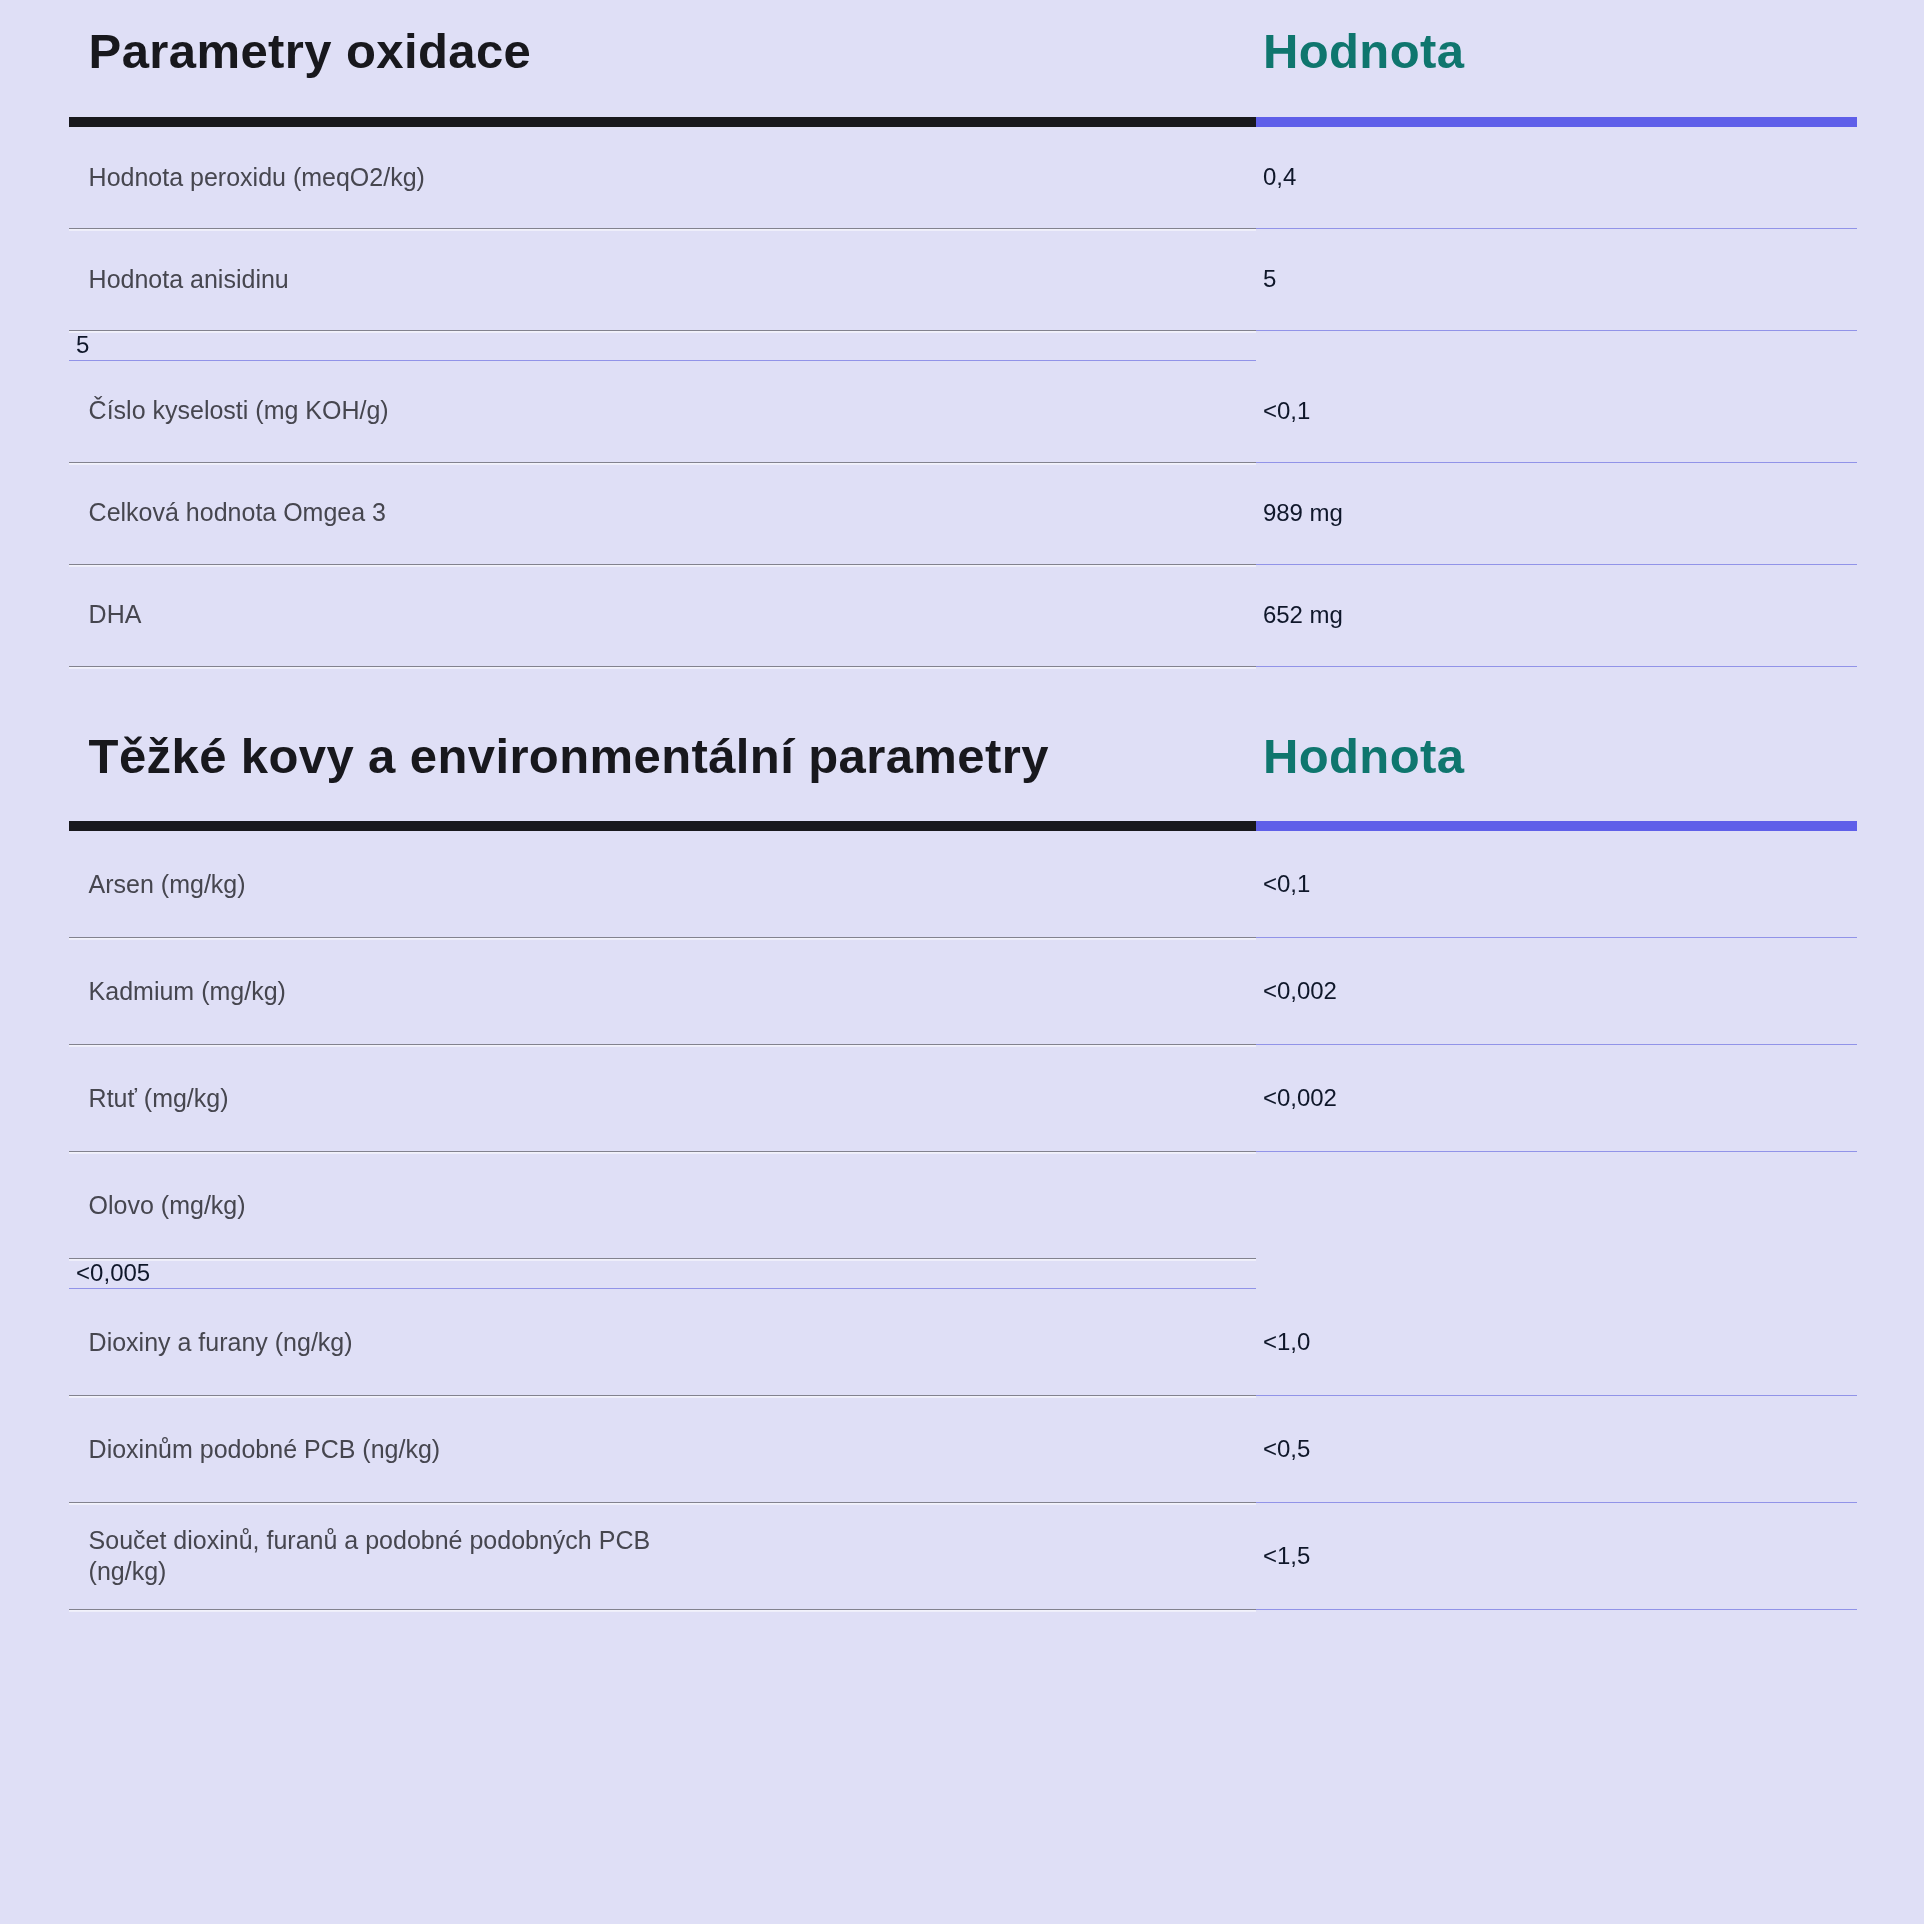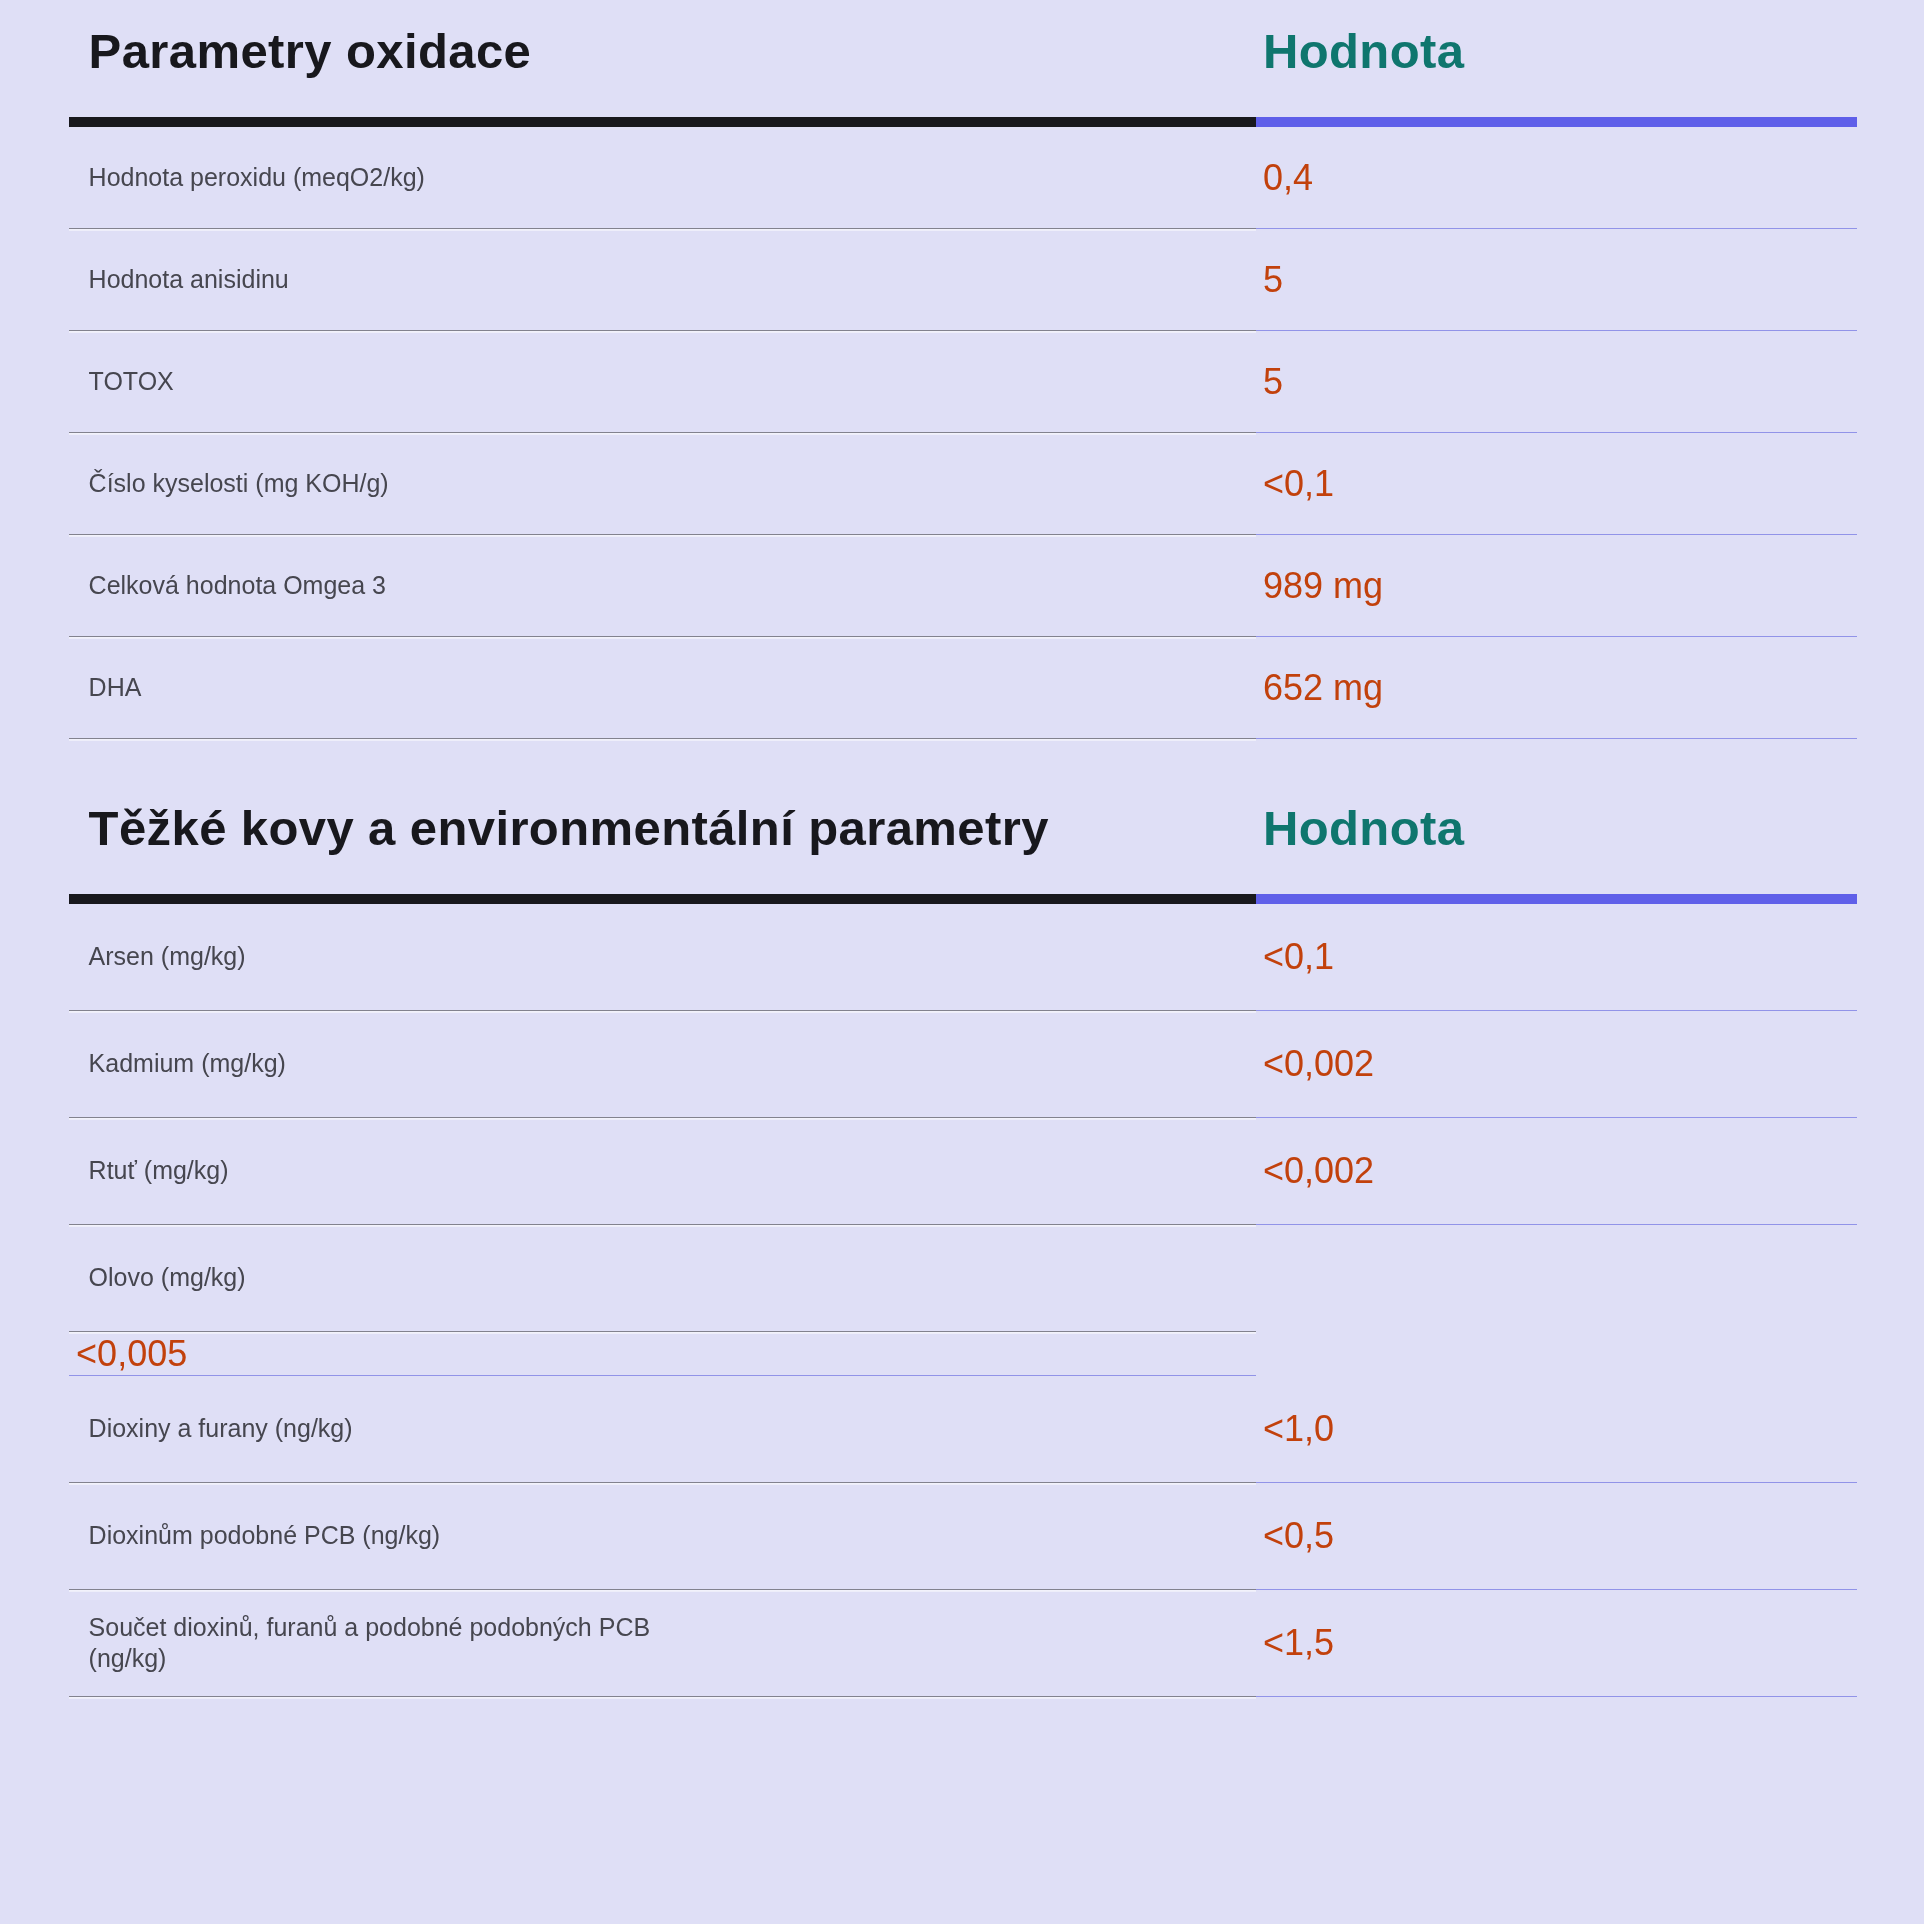--- a/index.html
+++ b/index.html
@@ -48,22 +48,22 @@
   .data-row .label-cell {
     border-color: #82828e;
     box-shadow: 0 1.8px 0 rgba(255,255,255,0.6);
     color: #46464f;
     font-size: 25px;
     padding-left: 19.6px;
     min-height: 101px;
   }
   .data-row .value-cell {
     border-color: #9193e8;
-    color: #c2410c;
-    font-size: 36px;
+    color: #0f172a;
+    font-size: 24px;
     padding-left: 7.1px;
   }
   .label-text { white-space: pre-line; line-height: 1.25; }
   .value-text { line-height: 1.2; }
   
   section.section-heavy { margin-top: 61px; }
   section.section-heavy .data-row .label-cell { min-height: 106px; }
 </style>
 </head>
 <body>
@@ -88,23 +88,20 @@
       </div>
       <div class="row data-row">
         <div class="cell label-cell">
           <span class="label-text">Hodnota anisidinu</span>
         </div>
         <div class="cell value-cell">
           <span class="value-text">5</span>
         </div>
       </div>
       <div class="row data-row">
-        <div class="cell label-cell">
-          <span class="label-text">TOTOX</span>
-        </div>
         <div class="cell value-cell">
           <span class="value-text">5</span>
         </div>
       </div>
       <div class="row data-row">
         <div class="cell label-cell">
           <span class="label-text">Číslo kyselosti (mg KOH/g)</span>
         </div>
         <div class="cell value-cell">
           <span class="value-text">&lt;0,1</span>

